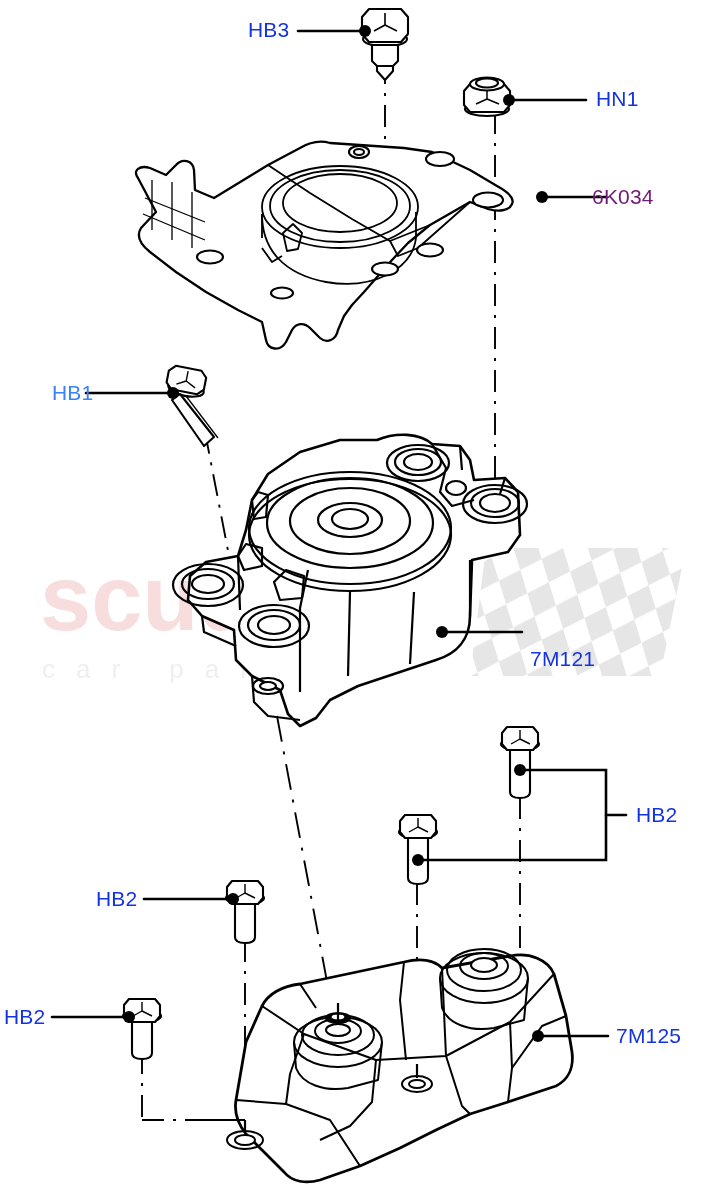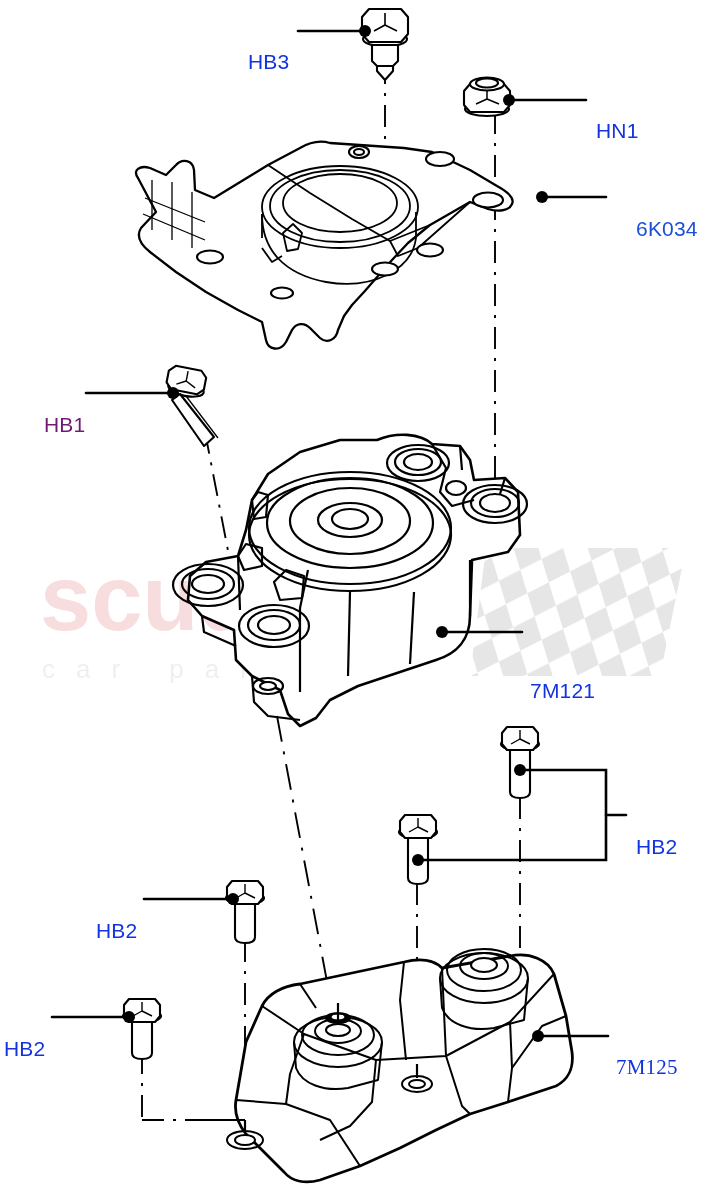--- a/index.html
+++ b/index.html
@@ -3,21 +3,21 @@
 <meta charset="utf-8">
 <title>Engine Mount Exploded Diagram</title>
 <style>
   html,body{margin:0;padding:0;background:#ffffff;}
   body{width:704px;height:1200px;overflow:hidden;
        font-family:"Liberation Sans", sans-serif;}
   #stage{position:relative;width:704px;height:1200px;background:#fff;}
   #art{position:absolute;left:0;top:0;width:704px;height:1200px;}
   .lbl{position:absolute;font-family:"Liberation Sans",sans-serif;
        font-size:21px;font-weight:400;letter-spacing:.2px;
-       white-space:nowrap;line-height:1;margin-top:32px;}
+       white-space:nowrap;line-height:1;}
 </style>
 </head>
 <body>
 
 <div id="stage">
 
 <svg id="art" viewBox="0 0 704 1200">
   <defs>
     <pattern id="flagpat" width="48" height="48" patternUnits="userSpaceOnUse" patternTransform="rotate(-27) skewX(-10)">
       <rect x="0" y="0" width="24" height="24" fill="#e6e6e6"></rect>
@@ -328,21 +328,21 @@
     <circle cx="233" cy="899" r="6"></circle>
     <circle cx="129" cy="1017" r="6"></circle>
     <circle cx="538" cy="1036" r="6"></circle>
     <circle cx="520" cy="770" r="6"></circle>
     <circle cx="418" cy="860" r="6"></circle>
   </g>
 </svg>
 
 <div class="lbl" style="left:248px;top:19px;color:#1433e0;">HB3</div>
 <div class="lbl" style="left:596px;top:88px;color:#1433e0;text-align:right;">HN1</div>
-<div class="lbl" style="left:636px;top:186px;color:#1d4ed8;">6K034</div>
-<div class="lbl" style="left:44px;top:382px;color:#701a75;">HB1</div>
+<div class="lbl" style="left:592px;top:186px;color:#701a75;">6K034</div>
+<div class="lbl" style="left:52px;top:382px;color:#3b82f6;">HB1</div>
 <div class="lbl" style="left:530px;top:648px;color:#1433e0;">7M121</div>
 <div class="lbl" style="left:636px;top:804px;color:#1433e0;">HB2</div>
 <div class="lbl" style="left:96px;top:888px;color:#1433e0;">HB2</div>
 <div class="lbl" style="left:4px;top:1006px;color:#1433e0;">HB2</div>
-<div class="lbl" style="left:616px;top:1025px;color:#1433e0;font-family:Liberation Serif, serif;">7M125</div>
+<div class="lbl" style="left:616px;top:1025px;color:#1433e0;">7M125</div>
 
 </div>
 
 </body></html>

